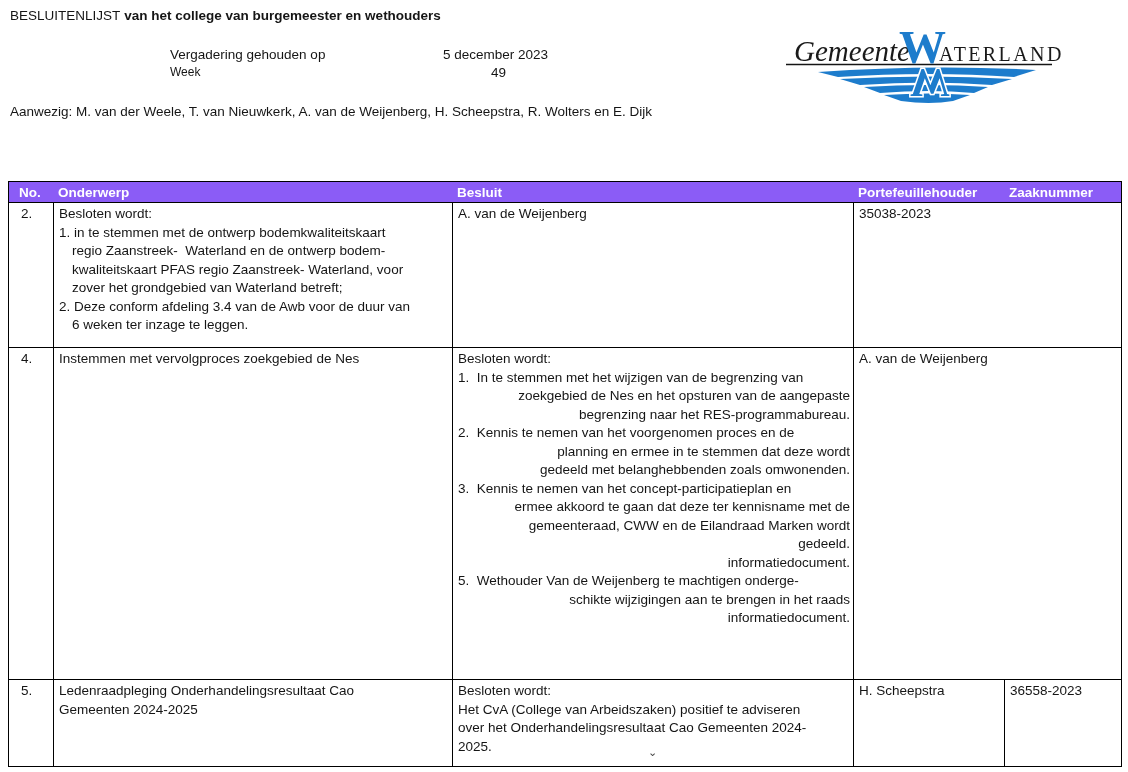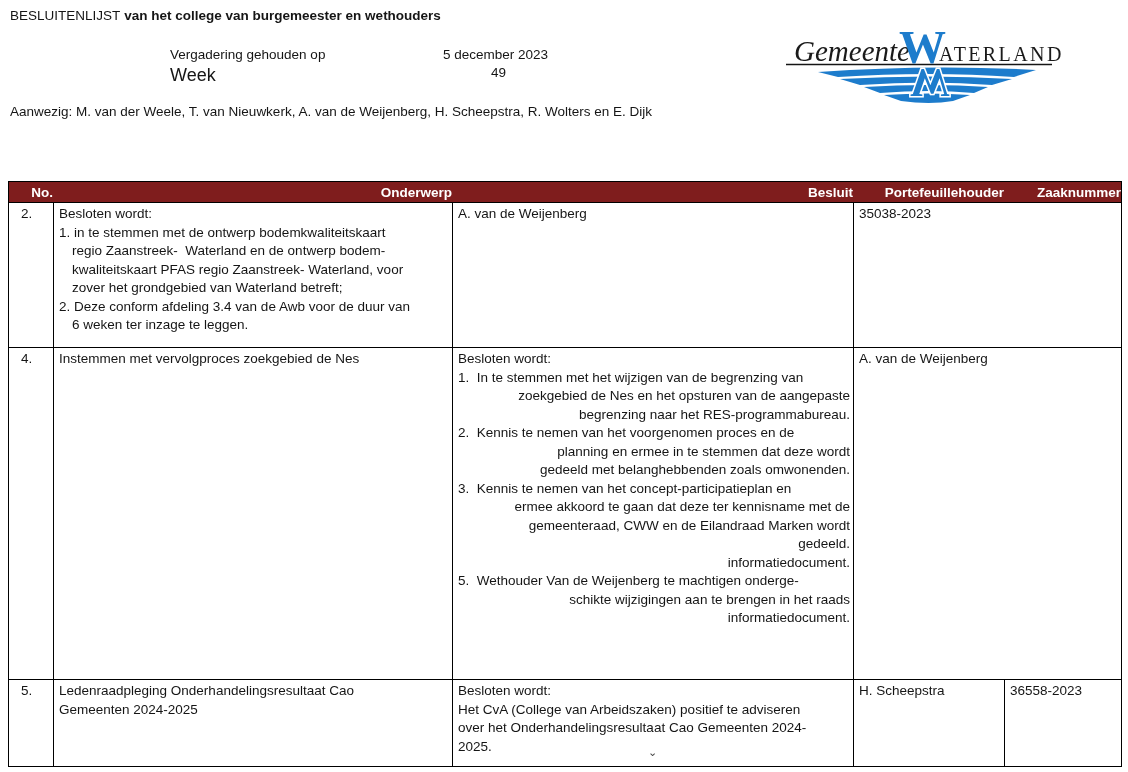--- a/index.html
+++ b/index.html
@@ -9,38 +9,38 @@
     font-family:"Liberation Sans",sans-serif;
     color:#151515;
     position:relative;
     overflow:hidden;
   }
   .abs{position:absolute;}
   .doc-title{left:10px;top:8px;font-size:13.5px;white-space:pre;}
   .doc-title .rest{font-weight:bold;margin-left:4px;}
   .meta-label-date{left:170px;top:47px;font-size:13.5px;}
   .meta-val-date{left:443px;top:47px;font-size:13.5px;}
-  .meta-label-week{left:170px;top:65px;font-size:18px;}
+  .meta-label-week{left:170px;top:65px;font-size:12px;}
   .meta-val-week{left:443px;top:65px;font-size:13.5px;margin-left:48px;}
   .attendees{left:10px;top:104px;font-size:13.5px;}
   .logo{left:780px;top:28px;width:290px;height:84px;}
 
   .table{
     left:8px;top:181px;width:1112px;
     border:1px solid #000;
     background:#fff;
   }
   .grid-row{
     display:grid;
     grid-template-columns:44px 399px 401px 151px 117px;
   }
   .thead{
-    background:#7f1d1d;color:#fff;
+    background:#8b5cf6;color:#fff;
     font-weight:bold;font-size:13.5px;
-    height:20px;align-items:center;text-align:right;
+    height:20px;align-items:center;
   }
   .thead .cell{padding:0 0 0 5px;overflow:hidden;white-space:nowrap;}
   .thead .cell.no{padding-left:10px;}
   .trow{
     border-top:1px solid #000;
     font-size:13.5px;line-height:18.5px;
   }
   .trow .cell{
     padding:2px 3px 2px 5px;
     border-left:1px solid #000;

